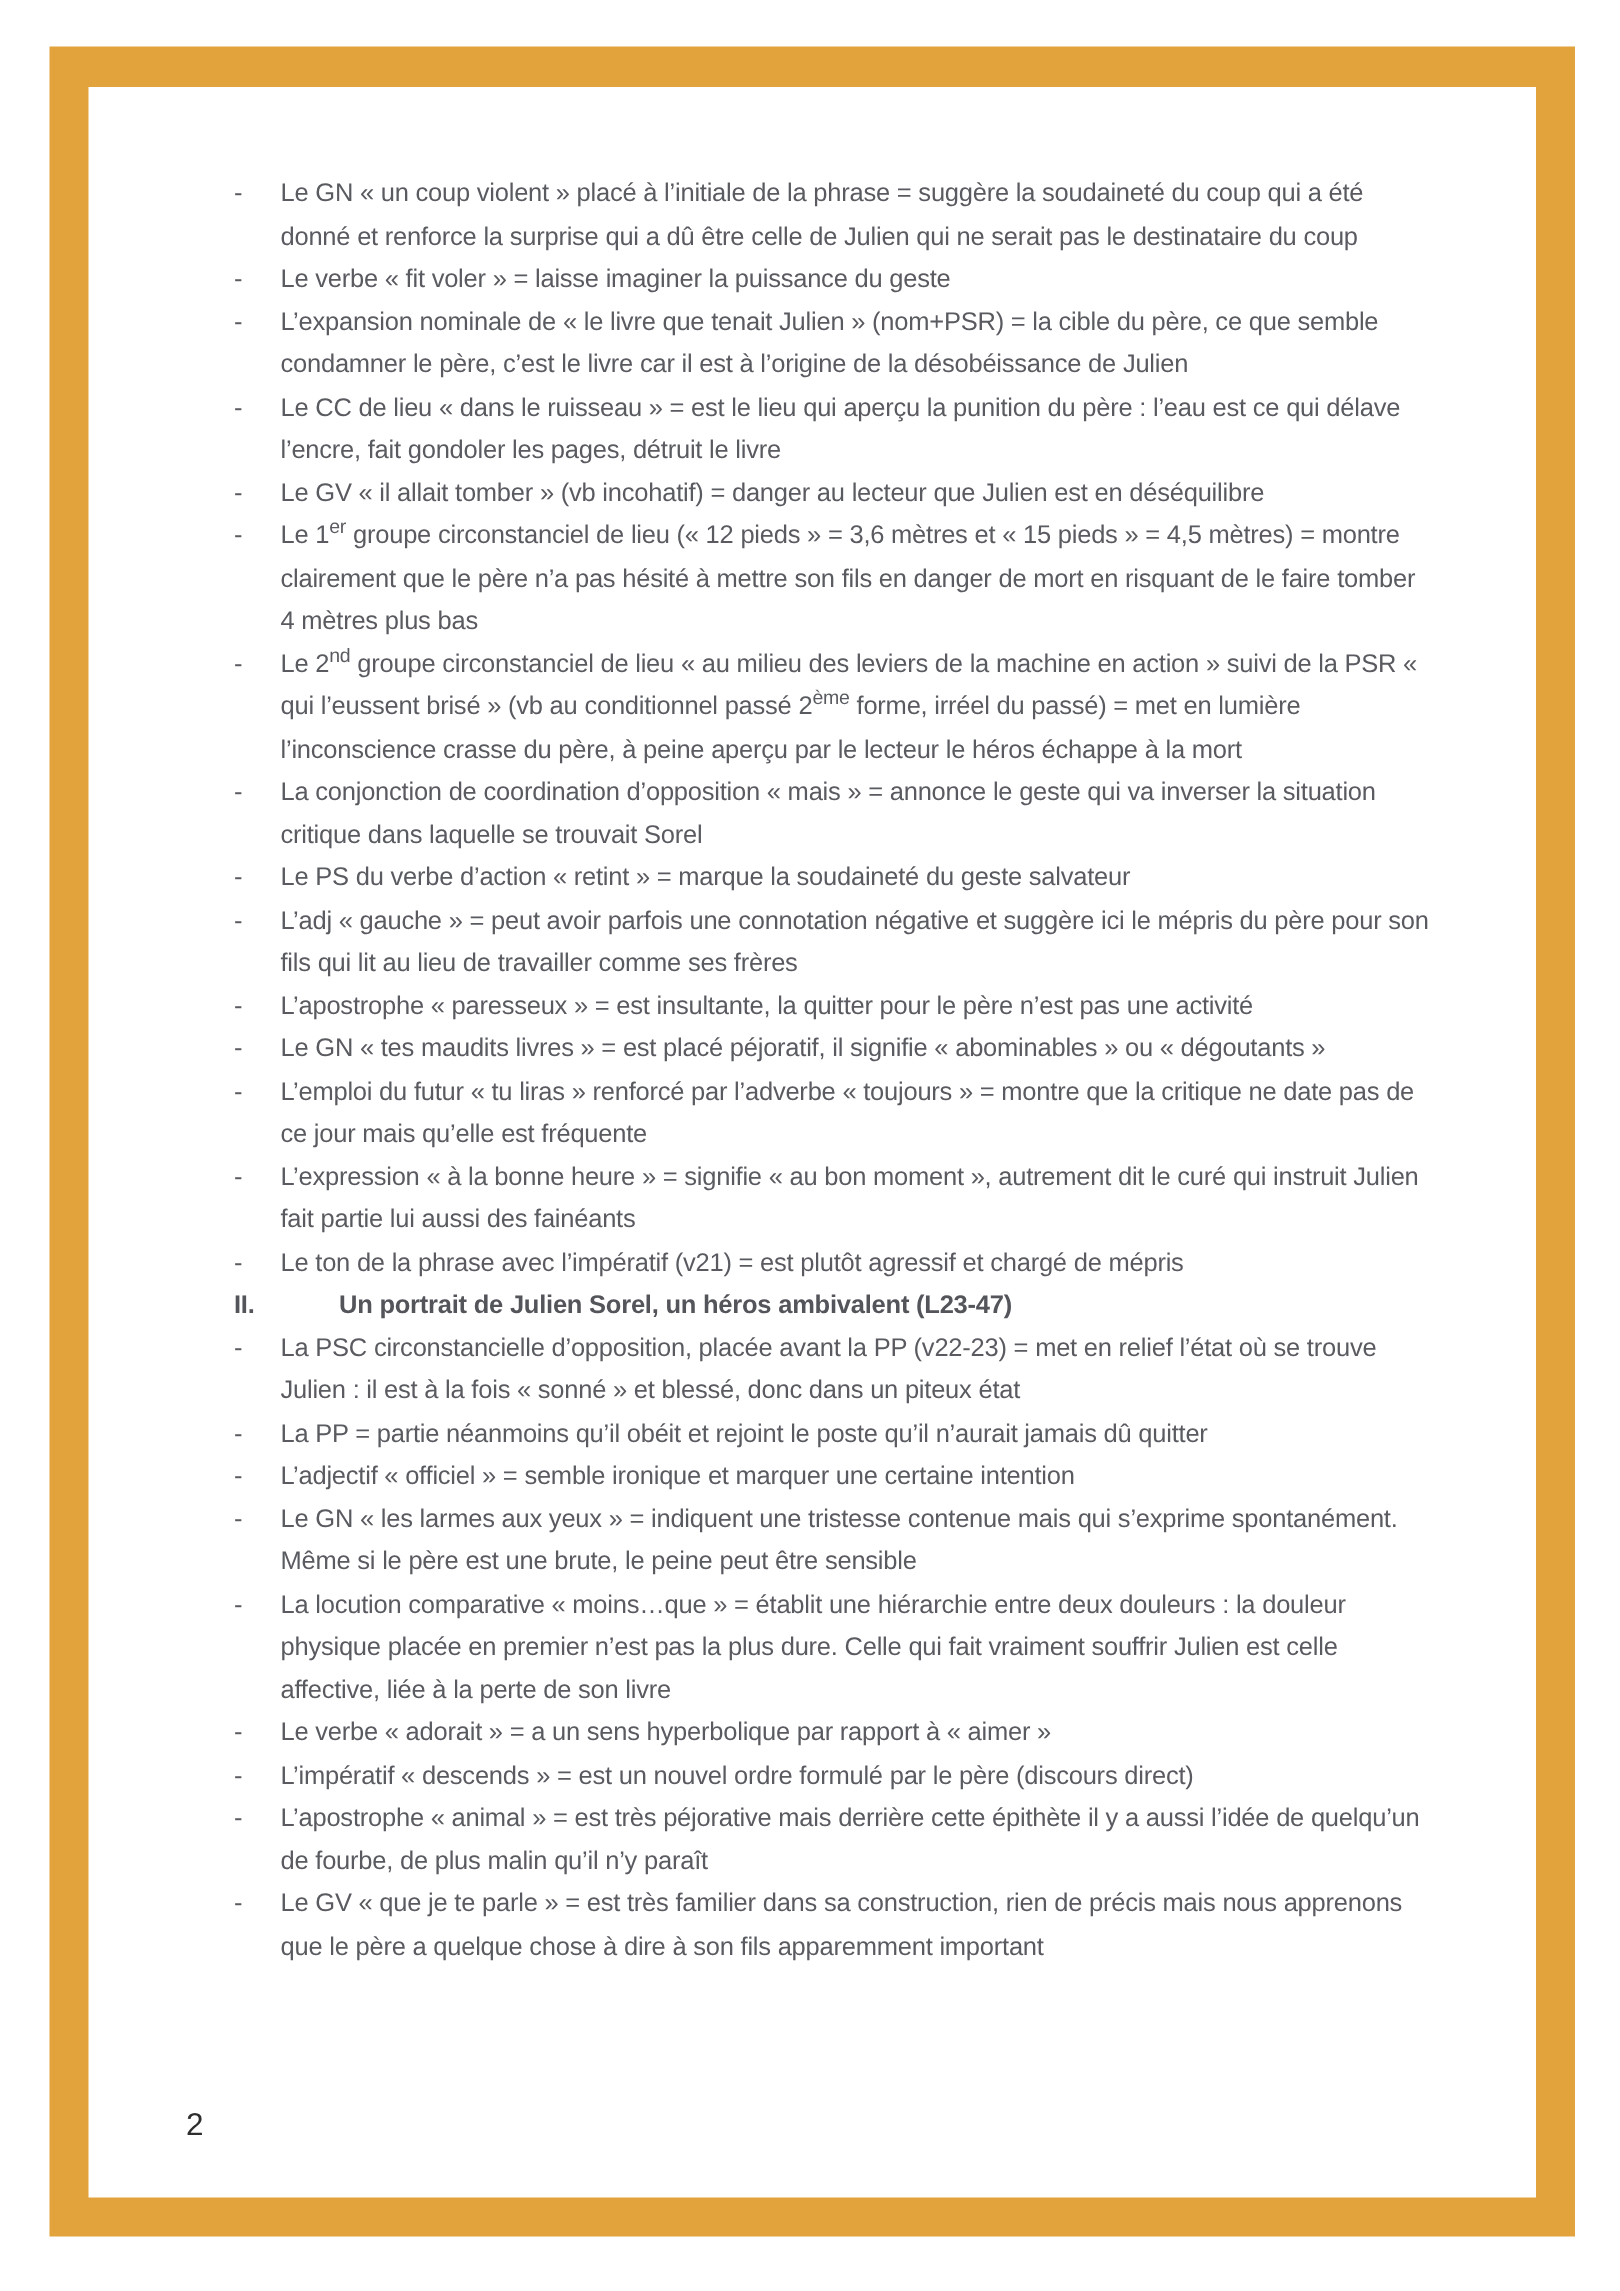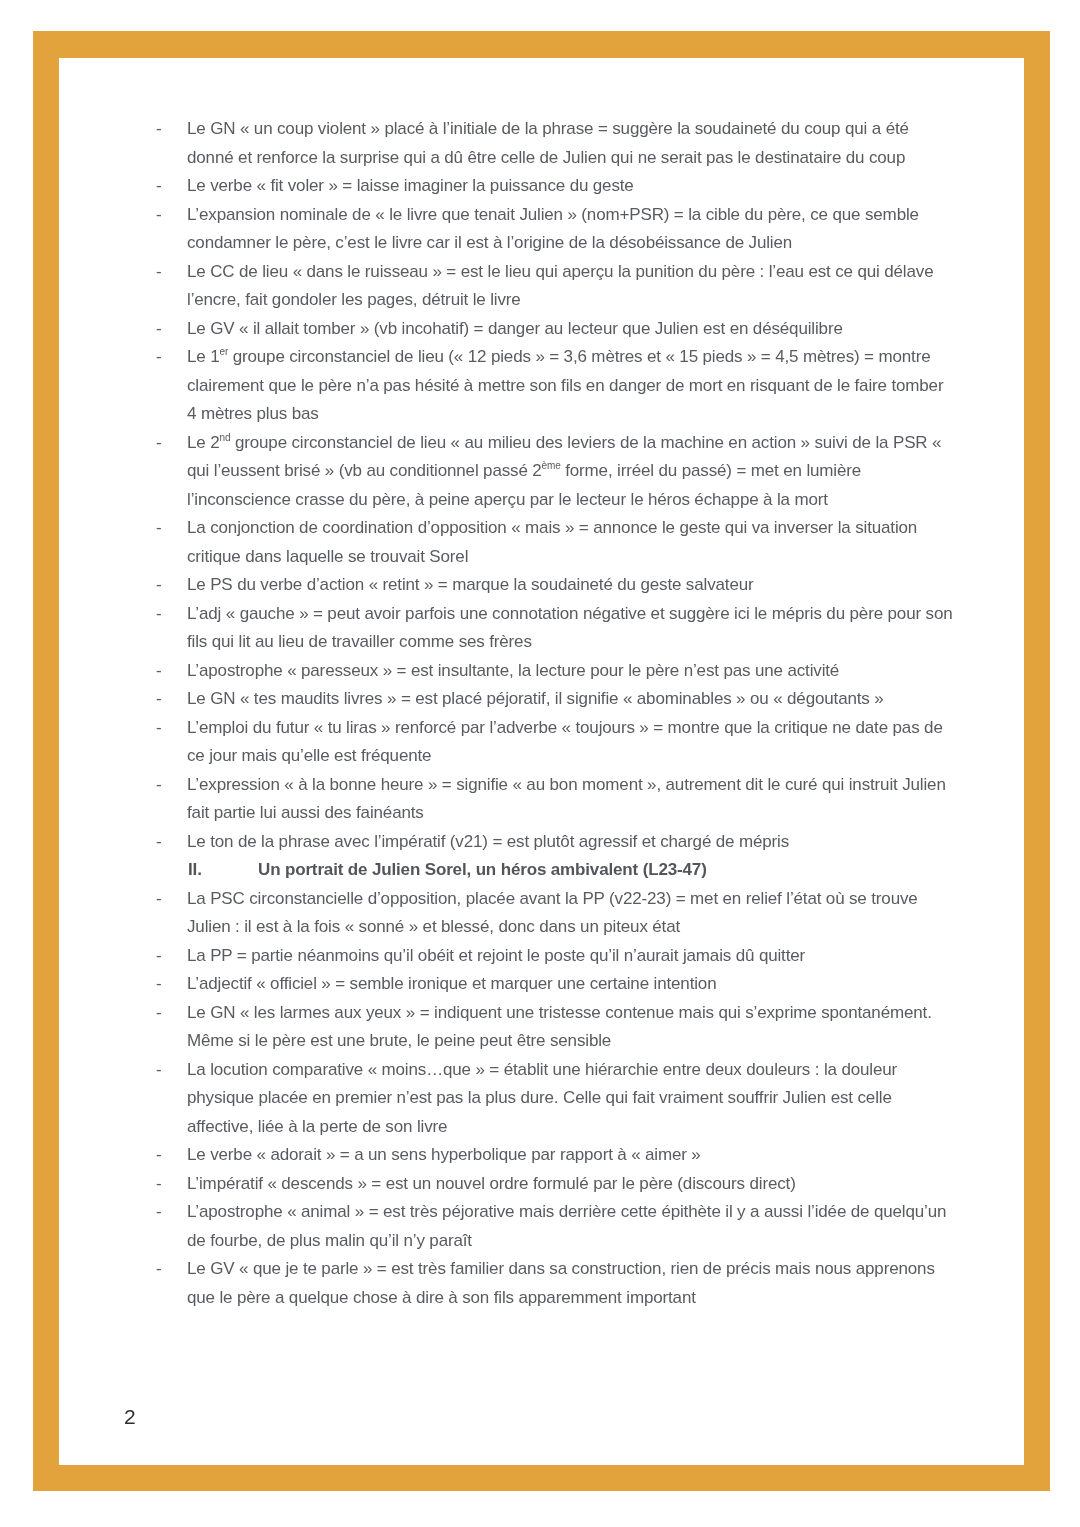--- a/index.html
+++ b/index.html
@@ -47,27 +47,26 @@
   .item .marker {
     flex: none;
     width: 31px;
   }
   .item .text {
     flex: 1 1 auto;
   }
   .item.heading {
     font-weight: bold;
     color: #53555A;
-    margin-left: 32px;
   }
   .item.heading .marker {
     width: 70px;
   }
   .item sup {
-    font-size: 10px;
+    font-size: 13px;
     line-height: 0;
     vertical-align: super;
   }
   .page-number {
     position: absolute;
     left: 65px;
     bottom: 36px;
     font-size: 21px;
     color: #2E2E2E;
   }
@@ -113,21 +112,21 @@
         <div class="item">
           <span class="marker">-</span>
           <span class="text">Le PS du verbe d’action « retint » = marque la soudaineté du geste salvateur</span>
         </div>
         <div class="item">
           <span class="marker">-</span>
           <span class="text">L’adj « gauche » = peut avoir parfois une connotation négative et suggère ici le mépris du père pour son fils qui lit au lieu de travailler comme ses frères</span>
         </div>
         <div class="item">
           <span class="marker">-</span>
-          <span class="text">L’apostrophe « paresseux » = est insultante, la lecture pour le père n’est pas une activité</span>
+          <span class="text">L’apostrophe « paresseux » = est insultante, la quitter pour le père n’est pas une activité</span>
         </div>
         <div class="item">
           <span class="marker">-</span>
           <span class="text">Le GN « tes maudits livres » = est placé péjoratif, il signifie « abominables » ou « dégoutants »</span>
         </div>
         <div class="item">
           <span class="marker">-</span>
           <span class="text">L’emploi du futur « tu liras » renforcé par l’adverbe « toujours » = montre que la critique ne date pas de ce jour mais qu’elle est fréquente</span>
         </div>
         <div class="item">

